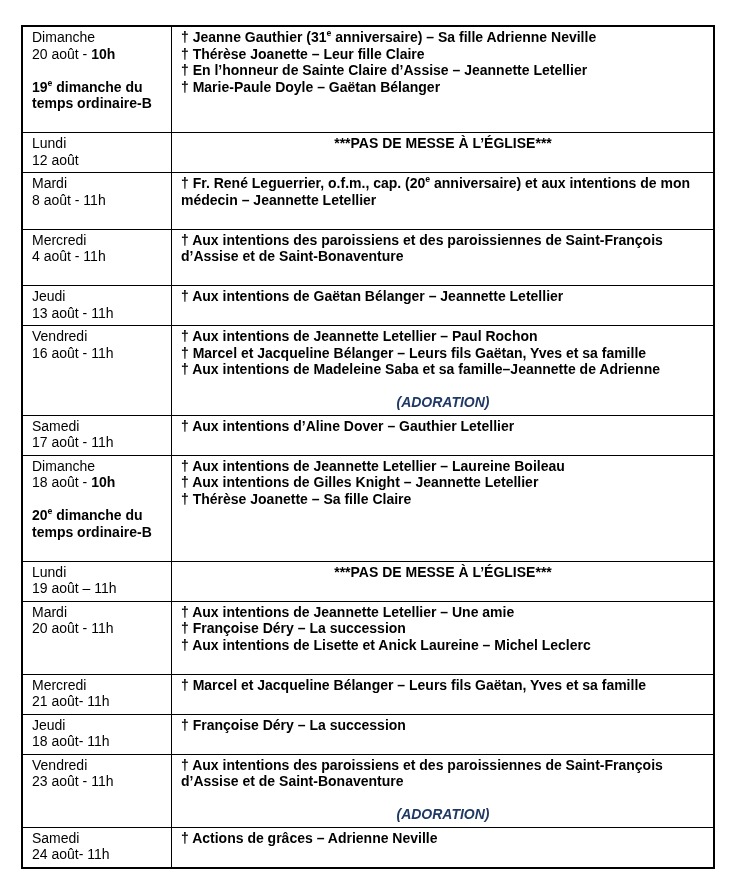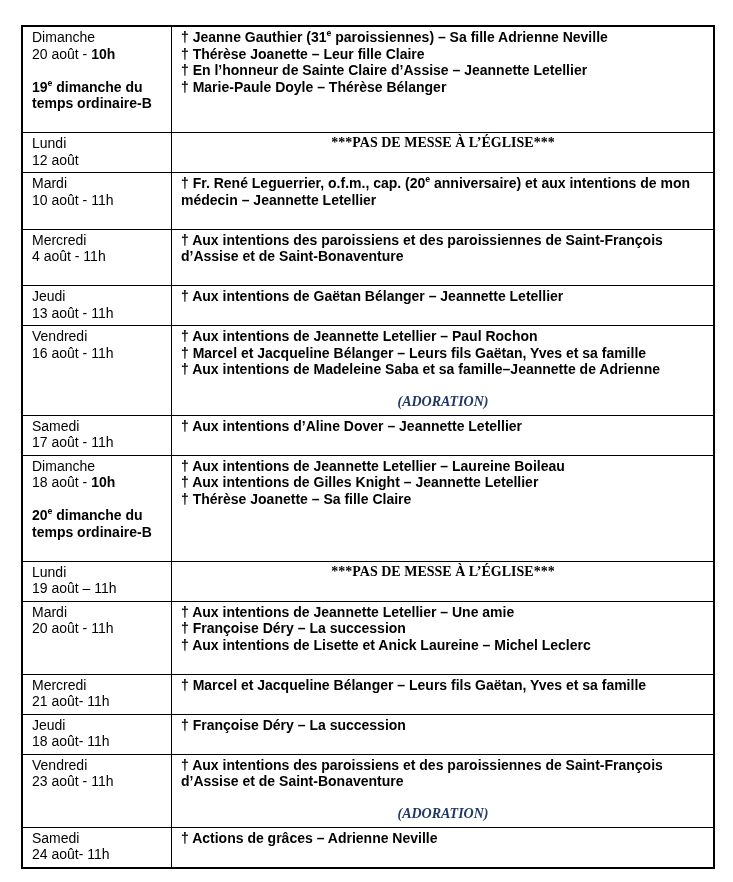--- a/index.html
+++ b/index.html
@@ -27,21 +27,21 @@
   table.schedule td {
     border: 1px solid #000000;
     vertical-align: top;
     padding: 2px 8px 4px 9px;
     font-size: 14px;
     line-height: 16.5px;
   }
   td.date { width: 131px; }
   td.content { }
   .line { white-space: normal; }
-  .line.center { text-align: center; font-family: Liberation Serif, serif; }
+  .line.center { text-align: center; }
   .line.italic { font-style: italic; }
   .b { font-weight: 700; }
   sup {
     font-size: 0.62em;
     vertical-align: super;
     line-height: 0;
   }
 </style>
 </head>
 <body>
@@ -51,39 +51,39 @@
     <tbody id="schedule-body">
         <tr>
           <td class="date">
             <div class="line"><span>Dimanche</span></div>
             <div class="line"><span>20 août - </span><span class="b">10h</span></div>
             <div class="line">&nbsp;</div>
             <div class="line"><span class="b">19</span><sup class="b">e</sup><span class="b"> dimanche du temps ordinaire-B</span></div>
             <div class="line">&nbsp;</div>
           </td>
           <td class="content">
-            <div class="line"><span class="b">† Jeanne Gauthier (31</span><sup class="b">e</sup><span class="b"> paroissiennes) – Sa fille Adrienne Neville</span></div>
+            <div class="line"><span class="b">† Jeanne Gauthier (31</span><sup class="b">e</sup><span class="b"> anniversaire) – Sa fille Adrienne Neville</span></div>
             <div class="line"><span class="b">† Thérèse Joanette – Leur fille Claire</span></div>
             <div class="line"><span class="b">† En l’honneur de Sainte Claire d’Assise – Jeannette Letellier</span></div>
-            <div class="line"><span class="b">† Marie-Paule Doyle – Thérèse Bélanger</span></div>
+            <div class="line"><span class="b">† Marie-Paule Doyle – Gaëtan Bélanger</span></div>
           </td>
         </tr>
         <tr>
           <td class="date">
             <div class="line"><span>Lundi</span></div>
             <div class="line"><span>12 août</span></div>
           </td>
           <td class="content">
             <div class="line center"><span class="b">***PAS DE MESSE À L’ÉGLISE***</span></div>
           </td>
         </tr>
         <tr>
           <td class="date">
             <div class="line"><span>Mardi</span></div>
-            <div class="line"><span>10 août - 11h</span></div>
+            <div class="line"><span>8 août - 11h</span></div>
           </td>
           <td class="content">
             <div class="line"><span class="b">† Fr. René Leguerrier, o.f.m., cap. (20</span><sup class="b">e</sup><span class="b"> anniversaire) et aux intentions de mon médecin – Jeannette Letellier</span></div>
             <div class="line">&nbsp;</div>
           </td>
         </tr>
         <tr>
           <td class="date">
             <div class="line"><span>Mercredi</span></div>
             <div class="line"><span>4 août - 11h</span></div>
@@ -114,21 +114,21 @@
             <div class="line">&nbsp;</div>
             <div class="line center italic" style="color: rgb(31, 56, 100);"><span class="b">(ADORATION)</span></div>
           </td>
         </tr>
         <tr>
           <td class="date">
             <div class="line"><span>Samedi</span></div>
             <div class="line"><span>17 août - 11h</span></div>
           </td>
           <td class="content">
-            <div class="line"><span class="b">† Aux intentions d’Aline Dover – Jeannette Letellier</span></div>
+            <div class="line"><span class="b">† Aux intentions d’Aline Dover – Gauthier Letellier</span></div>
           </td>
         </tr>
         <tr>
           <td class="date">
             <div class="line"><span>Dimanche</span></div>
             <div class="line"><span>18 août - </span><span class="b">10h</span></div>
             <div class="line">&nbsp;</div>
             <div class="line"><span class="b">20</span><sup class="b">e</sup><span class="b"> dimanche du temps ordinaire-B</span></div>
             <div class="line">&nbsp;</div>
           </td>

